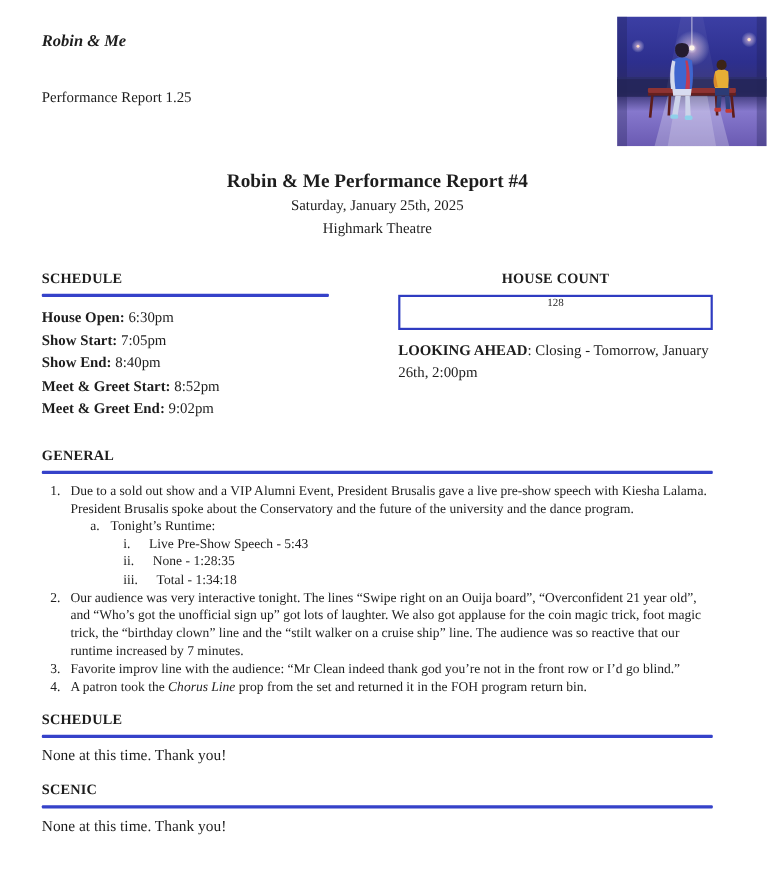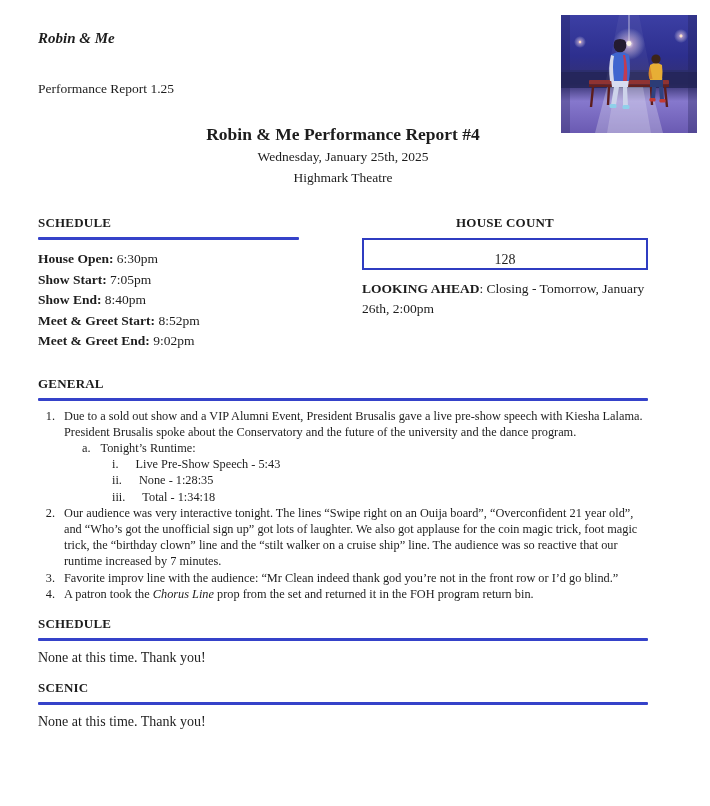--- a/index.html
+++ b/index.html
@@ -14,41 +14,41 @@
 
   
   .brand-title { font-size: 15px; font-weight: bold; font-style: italic; line-height: 21px; }
   .brand-sub   { font-size: 13.5px; line-height: 20px; margin-top: 30px; }
 
   
   .artwork { position: absolute; top: 15px; left: 561px; width: 136px; height: 118px; }
   .artwork svg { display: block; width: 136px; height: 118px; }
 
   
-  .title-block { text-align: center; margin-top: 24px; width: 610px; font-family: Liberation Serif, serif; }
+  .title-block { text-align: center; margin-top: 54px; width: 610px; font-family: Liberation Serif, serif; }
   .report-title { font-size: 17.5px; font-weight: bold; line-height: 23px; margin: 0; }
   .report-date, .report-venue { font-size: 13.5px; line-height: 21px; }
 
   
   .columns { display: flex; margin-top: 27px; width: 610px; }
   .col-left { width: 262px; margin-right: 63px; }
   .col-right { width: 287px; }
 
   .section-heading { font-size: 13px; font-weight: bold; line-height: 16px; margin: 0; letter-spacing: 0.2px; }
   .rule { height: 3px; background: #3542c9; margin-top: 6px; border-radius: 1px; }
 
   .sched-list { margin-top: 9px; font-size: 13.5px; line-height: 20.5px; }
   .b { font-weight: bold; }
 
   .hc-heading { text-align: center; }
   .count-box {
     margin-top: 7px; height: 32px;
     border: 2px solid #2f3cc1;
-    display: flex; align-items: flex-end; justify-content: center;
-    font-size: 14px;
+    display: flex; align-items: flex-start; justify-content: center;
+    font-size: 10px;
   }
   .looking-ahead { margin-top: 9px; font-size: 13.5px; line-height: 20px; }
 
   
   .general { margin-top: 24px; width: 610px; }
   .gen-list { margin-top: 7px; font-size: 12.3px; line-height: 16.2px; }
   .li { display: flex; }
   .mk { flex: 0 0 26px; text-align: right; padding-right: 9px; flex-shrink: 0; }
   .l2 .mk { margin-left: 44px; flex-basis: 18px; padding-right: 10px; }
   .l3 .mk { margin-left: 74px; flex-basis: 16px; padding-right: 17px; }
@@ -125,21 +125,21 @@
         <rect x="89" y="63" width="13" height="9" fill="#2c3c76"></rect>
         <path d="M89 50 Q88 59 89 65 L101 65 Q102 57 101 50 Q95 46 89 50 Z" fill="#e7ae35"></path>
         <path d="M89 51 Q86.5 58 88.5 64 L91.5 64 Z" fill="#d8882b"></path>
         <circle cx="95" cy="44" r="4.6" fill="#3c2417"></circle>
       </g>
     </svg>
   </div>
 
   <div class="title-block">
     <h1 class="report-title">Robin &amp; Me Performance Report #4</h1>
-    <div class="report-date">Wednesday, January 25th, 2025</div>
+    <div class="report-date">Saturday, January 25th, 2025</div>
     <div class="report-venue">Highmark Theatre</div>
   </div>
 
   <div class="columns">
     <div class="col-left">
       <h2 class="section-heading">SCHEDULE</h2>
       <div class="rule"></div>
       <div class="sched-list">
         <div><span class="b">House Open</span><span class="b">: </span><span>6:30pm</span></div>
         <div><span class="b">Show Start</span><span class="b">: </span><span>7:05pm</span></div>

